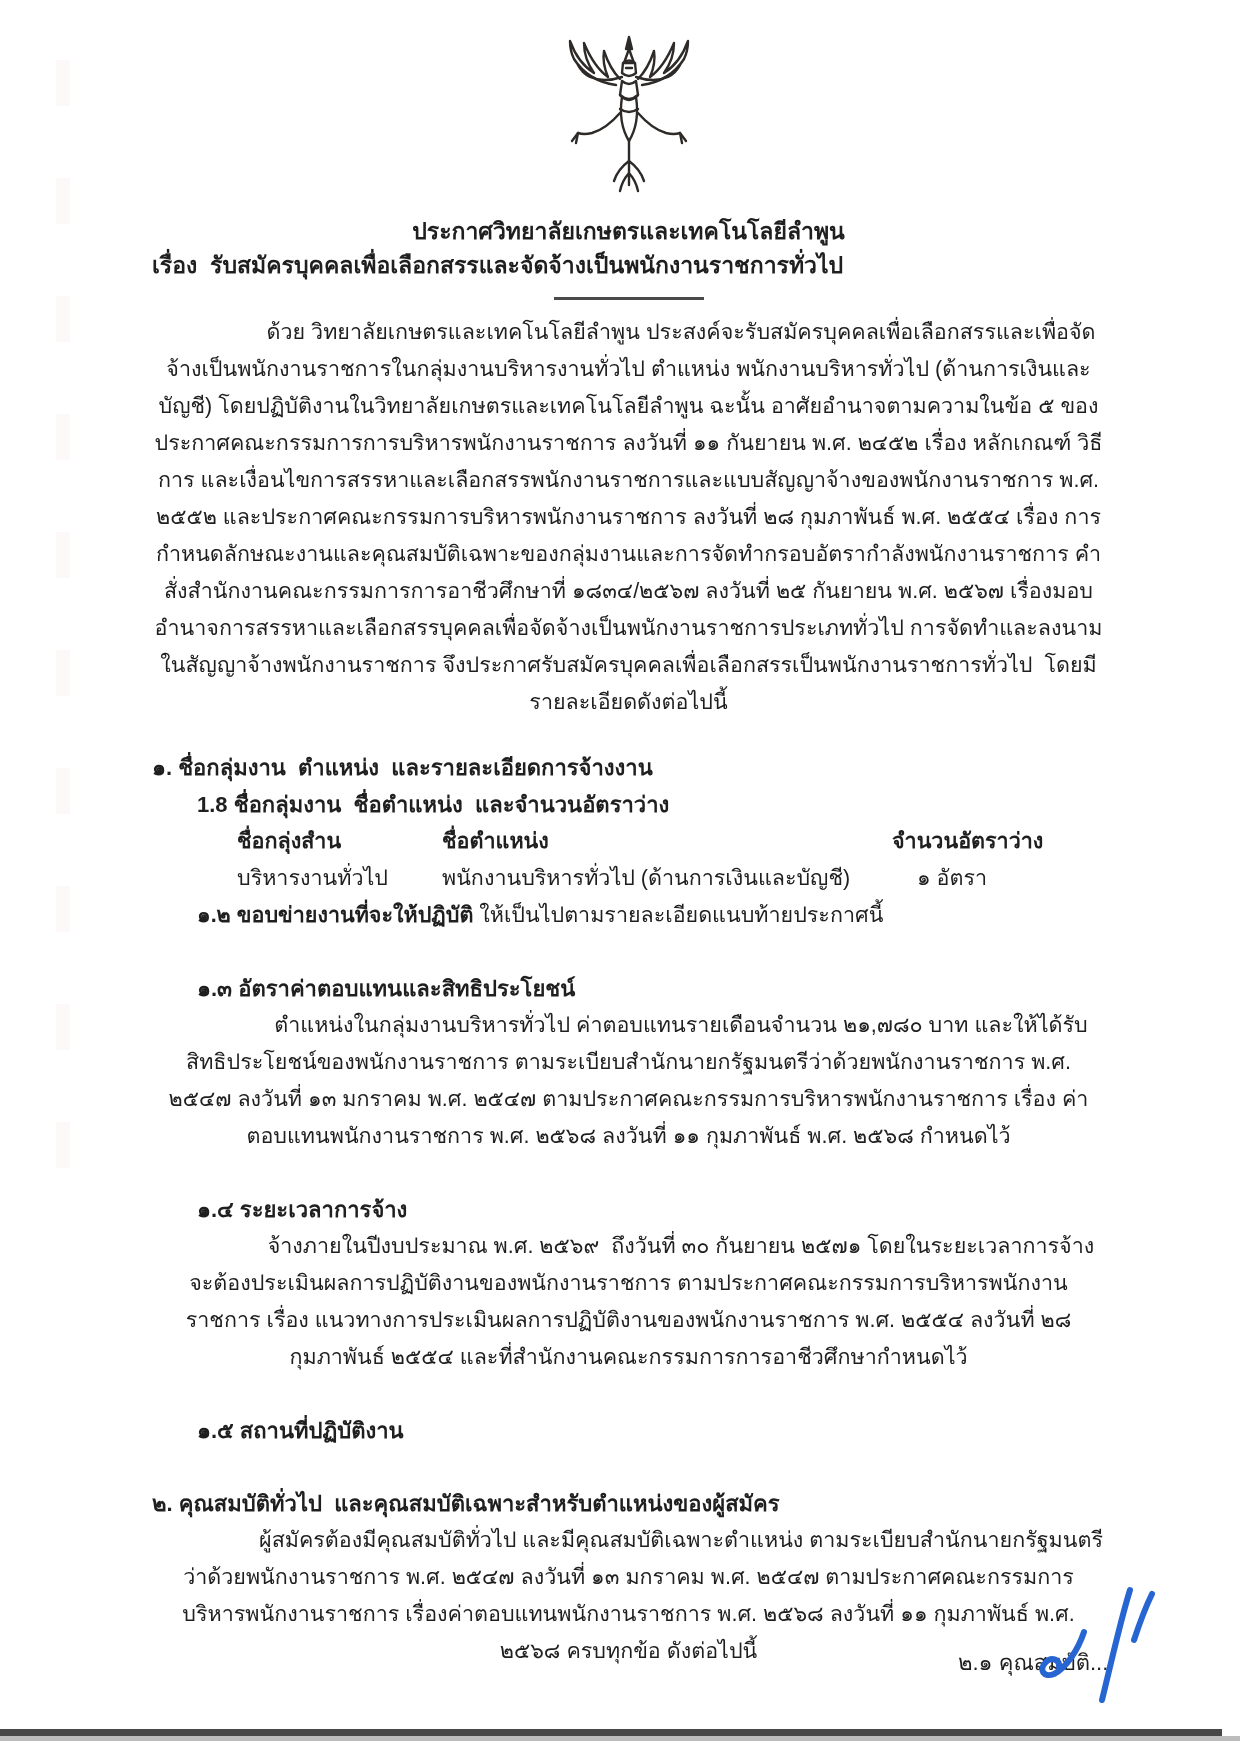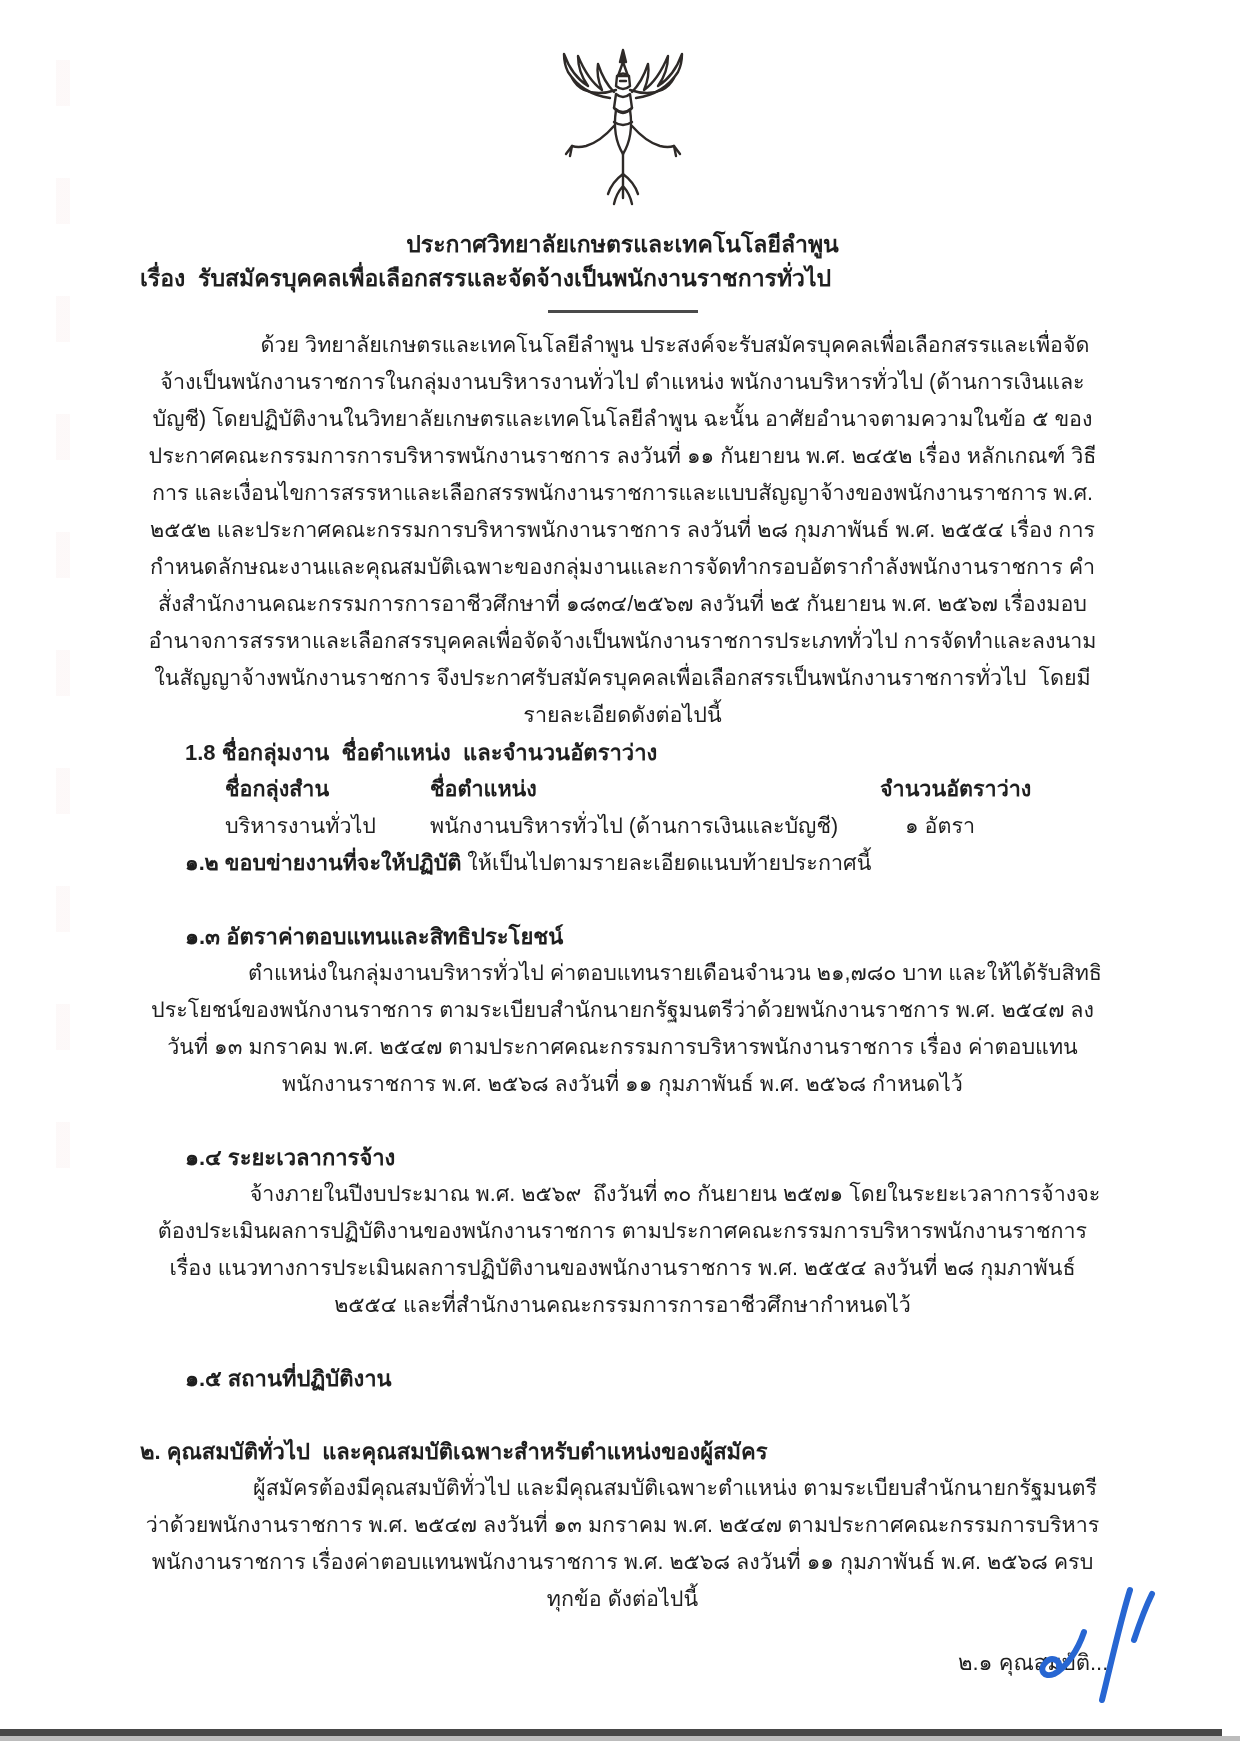--- a/index.html
+++ b/index.html
@@ -1,21 +1,21 @@
 <!DOCTYPE html>
 <html lang="th"><head>
 <meta charset="utf-8">
 <style>
   html,body { margin:0; padding:0; background:#e8e8e8; }
   .page {
     position:relative; width:1240px; height:1753px; margin:0 auto;
     background:#ffffff; overflow:hidden;
     font-family:"Liberation Sans", sans-serif; color:#1f1f1f;
   }
-  .content { padding:40px 135px 0 140px; }
+  .content { padding:27px 135px 0 140px;margin-left:12px; }
   .emblem-wrap { text-align:center; margin-top:6px; }
   .doc-title { text-align:center; font-weight:bold; font-size:23px; line-height:32px; margin-top:6px; white-space:pre-wrap; }
   .doc-subject { text-align:left; font-weight:bold; font-size:23px; line-height:32px; margin-top:2px; white-space:pre-wrap; }
   .title-divider { width:150px; height:3px; background:#4a4a4a; margin:16px auto 0; }
   .para { font-size:21.5px; line-height:37px; margin:0; white-space:pre-wrap; text-align:center; }
   .indent { text-indent:105px; }
   .h-sec { font-size:22px; font-weight:bold; line-height:37px; margin:0; white-space:pre-wrap; }
   .h-sub { font-size:22px; font-weight:bold; line-height:37px; margin:0 0 0 45px; white-space:pre-wrap; }
   .mt-block { margin-top:28px; }
   .mt-line { margin-top:8px; }
@@ -65,20 +65,21 @@
         </g>
       </svg>
     </div>
 
     <div class="doc-title">ประกาศวิทยาลัยเกษตรและเทคโนโลยีลำพูน</div>
     <div class="doc-subject">เรื่อง  รับสมัครบุคคลเพื่อเลือกสรรและจัดจ้างเป็นพนักงานราชการทั่วไป</div>
     <div class="title-divider"></div>
 
     <p class="para indent" style="margin-top:14px;">ด้วย วิทยาลัยเกษตรและเทคโนโลยีลำพูน ประสงค์จะรับสมัครบุคคลเพื่อเลือกสรรและเพื่อจัดจ้างเป็นพนักงานราชการในกลุ่มงานบริหารงานทั่วไป ตำแหน่ง พนักงานบริหารทั่วไป (ด้านการเงินและบัญชี) โดยปฏิบัติงานในวิทยาลัยเกษตรและเทคโนโลยีลำพูน ฉะนั้น อาศัยอำนาจตามความในข้อ ๕ ของประกาศคณะกรรมการการบริหารพนักงานราชการ ลงวันที่ ๑๑ กันยายน พ.ศ. ๒๔๕๒ เรื่อง หลักเกณฑ์ วิธีการ และเงื่อนไขการสรรหาและเลือกสรรพนักงานราชการและแบบสัญญาจ้างของพนักงานราชการ พ.ศ. ๒๕๕๒ และประกาศคณะกรรมการบริหารพนักงานราชการ ลงวันที่ ๒๘ กุมภาพันธ์ พ.ศ. ๒๕๕๔ เรื่อง การกำหนดลักษณะงานและคุณสมบัติเฉพาะของกลุ่มงานและการจัดทำกรอบอัตรากำลังพนักงานราชการ คำสั่งสำนักงานคณะกรรมการการอาชีวศึกษาที่ ๑๘๓๔/๒๕๖๗ ลงวันที่ ๒๕ กันยายน พ.ศ. ๒๕๖๗ เรื่องมอบอำนาจการสรรหาและเลือกสรรบุคคลเพื่อจัดจ้างเป็นพนักงานราชการประเภททั่วไป การจัดทำและลงนามในสัญญาจ้างพนักงานราชการ จึงประกาศรับสมัครบุคคลเพื่อเลือกสรรเป็นพนักงานราชการทั่วไป  โดยมีรายละเอียดดังต่อไปนี้</p>
 
+    <p class="h-sec mt-block">๑. ชื่อกลุ่มงาน  ตำแหน่ง  และรายละเอียดการจ้างงาน</p>
     <p class="h-sub">1.8 ชื่อกลุ่มงาน  ชื่อตำแหน่ง  และจำนวนอัตราว่าง</p>
 
     <div class="jobs-table">
       <div class="hcell c1">ชื่อกลุ่งสำน</div>
       <div class="hcell">ชื่อตำแหน่ง</div>
       <div class="hcell">จำนวนอัตราว่าง</div>
       <div class="c1">บริหารงานทั่วไป</div>
       <div>พนักงานบริหารทั่วไป (ด้านการเงินและบัญชี)</div>
       <div class="c3v">๑ อัตรา</div>
     </div>

